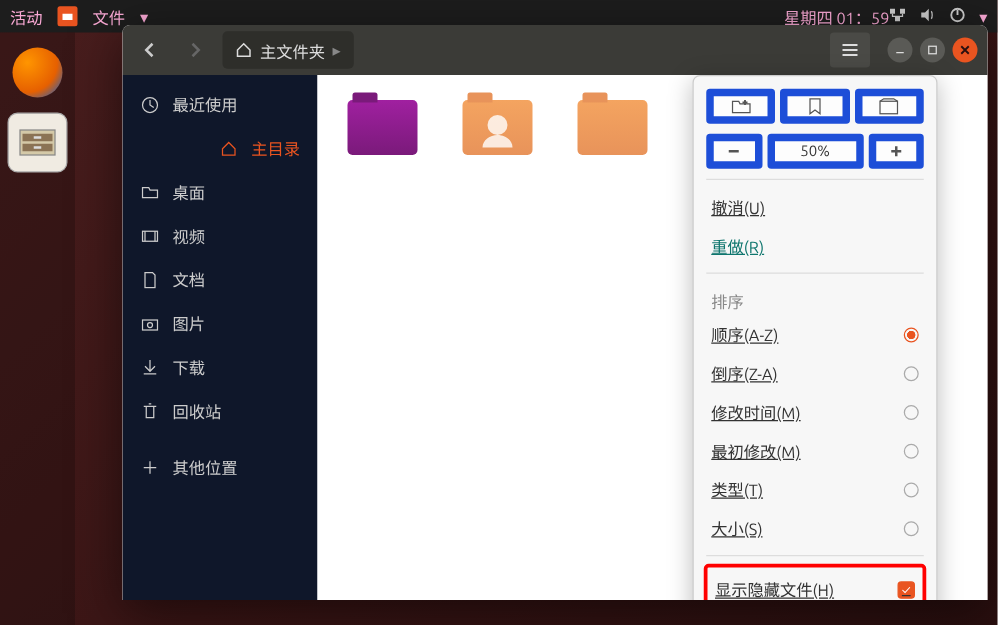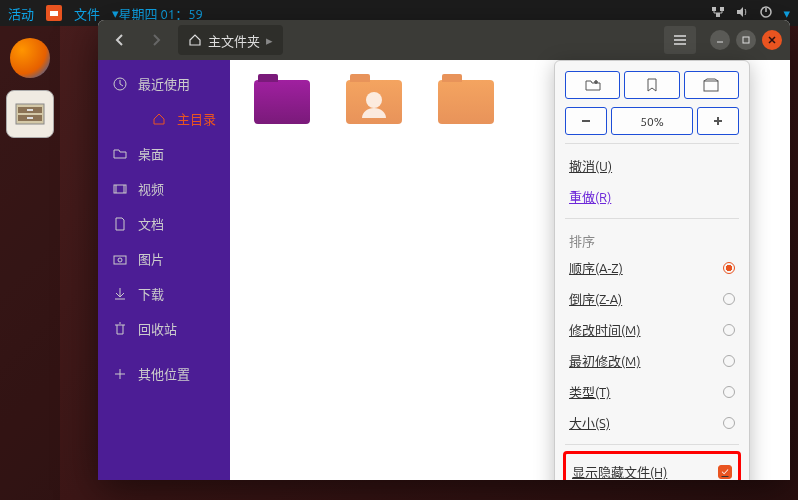--- a/index.html
+++ b/index.html
@@ -1,20 +1,20 @@
 <!DOCTYPE html>
 <html><head>
 <meta charset="utf-8">
 <style>
 * { margin: 0; padding: 0; box-sizing: border-box; font-family: "Ubuntu", "Noto Sans CJK SC", sans-serif; }
 body { width: 798px; height: 500px; background: linear-gradient(135deg, #4a1e1e, #3a1515, #2a0f0f); overflow: hidden; position: relative; }
 
-.topbar { height: 26px; background: #1d1d1d; color: #0ea5e9; display: flex; align-items: center; padding: 0 8px; font-size: 13px; }
+.topbar { height: 26px; background: #1d1d1d; color: #f9a8d4; display: flex; align-items: center; padding: 0 8px; font-size: 13px; }
 .topbar-left { display: flex; gap: 12px; align-items: center; }
-.topbar-center { flex: 1; text-align: left; }
+.topbar-center { flex: 1; text-align: right; }
 .topbar-right { display: flex; gap: 10px; align-items: center; }
 .app-icon-small { width: 16px; height: 16px; background: #e95420; border-radius: 2px; display: inline-flex; align-items: center; justify-content: center; }
 
 .dock { position: absolute; left: 0; top: 26px; bottom: 0; width: 60px; background: rgba(20,10,10,0.3); display: flex; flex-direction: column; align-items: center; padding-top: 8px; gap: 8px; }
 .dock-item { width: 48px; height: 48px; border-radius: 8px; display: flex; align-items: center; justify-content: center; }
 .firefox-icon { background: radial-gradient(circle at 30% 30%, #ff9500, #e66000 60%, #0060df 100%); border-radius: 50%; width: 40px; height: 40px; }
 .files-dock { background: #f0ebe2; border: 1px solid #aaa; }
 
 .window { position: absolute; left: 98px; top: 20px; width: 692px; height: 460px; background: #fff; border-radius: 6px 6px 0 0; box-shadow: 0 10px 40px rgba(0,0,0,0.5); overflow: hidden; }
 .titlebar { height: 40px; background: #3b3b37; display: flex; align-items: center; padding: 0 8px; gap: 8px; color: #ddd; }
@@ -22,41 +22,41 @@
 .nav-btn:disabled { color: #666; }
 .path-bar { display: flex; align-items: center; gap: 6px; background: #2e2e2a; border-radius: 4px; padding: 4px 10px; height: 30px; }
 .path-bar span { font-size: 13px; }
 .spacer { flex: 1; }
 .hamburger { width: 32px; height: 28px; background: #4a4a46; border-radius: 3px; display: flex; align-items: center; justify-content: center; color: #ddd; }
 .win-controls { display: flex; gap: 6px; margin-left: 6px; }
 .win-btn { width: 20px; height: 20px; border-radius: 50%; background: #5a5a56; display: flex; align-items: center; justify-content: center; font-size: 10px; color: #ddd; }
 .win-btn.close { background: #e95420; color: #2a0f0f; }
 
 .window-body { display: flex; height: calc(100% - 40px); }
-.sidebar { width: 132px; background: #4c1d95; color: #ccc; padding: 6px 0; }
+.sidebar { width: 156px; background: #0f172a; color: #ccc; padding: 6px 0; }
 .sidebar-item { display: flex; align-items: center; gap: 10px; padding: 8px 14px; font-size: 13px; cursor: pointer; }
 .sidebar-item.active { color: #e95420; justify-content: flex-end; }
 .sidebar-icon { width: 16px; display: flex; justify-content: center; }
 
 .content { flex: 1; background: #fff; padding: 20px; display: flex; gap: 28px; align-items: flex-start; }
 .folder { width: 64px; display: flex; flex-direction: column; align-items: center; }
 .folder-icon { width: 56px; height: 44px; border-radius: 4px; position: relative; }
 .folder-icon.purple { background: linear-gradient(#a020a0, #7a1a7a); }
 .folder-icon.peach { background: linear-gradient(#f4a460, #e8935a); }
 .folder-tab { position: absolute; top: -6px; left: 4px; width: 20px; height: 8px; background: #e8935a; border-radius: 2px 2px 0 0; }
 .folder-icon.purple .folder-tab { background: #7a1a7a; }
 
 .popover { position: absolute; right: 40px; top: 40px; width: 196px; background: #f7f7f7; border: 1px solid #ccc; border-radius: 6px; box-shadow: 0 4px 20px rgba(0,0,0,0.25); padding: 10px; font-size: 13px; color: #333; }
 .popover::before { content: ""; position: absolute; top: -8px; right: 22px; border: 8px solid transparent; border-bottom-color: #f7f7f7; }
 .pop-row { display: flex; gap: 4px; margin-bottom: 8px; }
-.pop-btn { flex: 1; height: 28px; border: 1px solid #1d4ed8; background: #fdfdfd; border-radius: 3px; display: flex; align-items: center; justify-content: center; font-size: 14px; cursor: pointer; }
+.pop-btn { flex: 1; height: 28px; border: 6px solid #1d4ed8; background: #fdfdfd; border-radius: 3px; display: flex; align-items: center; justify-content: center; font-size: 14px; cursor: pointer; }
 .pop-zoom-label { flex: 2; display: flex; align-items: center; justify-content: center; font-size: 12px; }
 .pop-sep { height: 1px; background: #ddd; margin: 6px 0; }
 .pop-item { display: flex; align-items: center; justify-content: space-between; padding: 6px 4px; cursor: pointer; text-decoration: underline; }
-.pop-item.disabled { color: #6d28d9; cursor: default; }
+.pop-item.disabled { color: #0f766e; cursor: default; }
 .pop-heading { color: #888; padding: 6px 4px 2px; }
 .radio { width: 12px; height: 12px; border: 1px solid #aaa; border-radius: 50%; }
 .radio.on { border-color: #e95420; background: radial-gradient(circle, #e95420 45%, transparent 50%); }
 .check { width: 14px; height: 14px; border: 1px solid #e95420; border-radius: 3px; background: #e95420; color: #fff; font-size: 10px; display: flex; align-items: center; justify-content: center; }
 .highlight-box { border: 3px solid #ff0000; border-radius: 4px; padding: 2px 2px; margin: 2px -2px; }
 </style>
 </head>
 <body>
 
 <div class="topbar">

